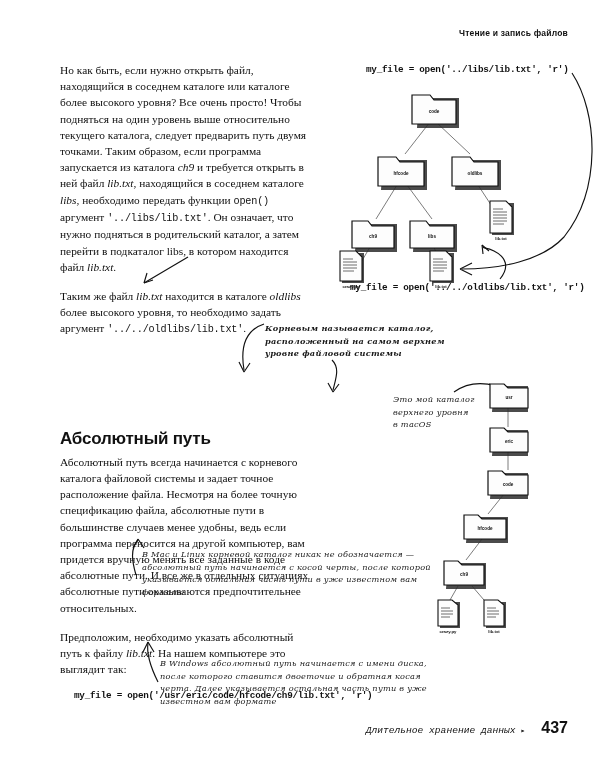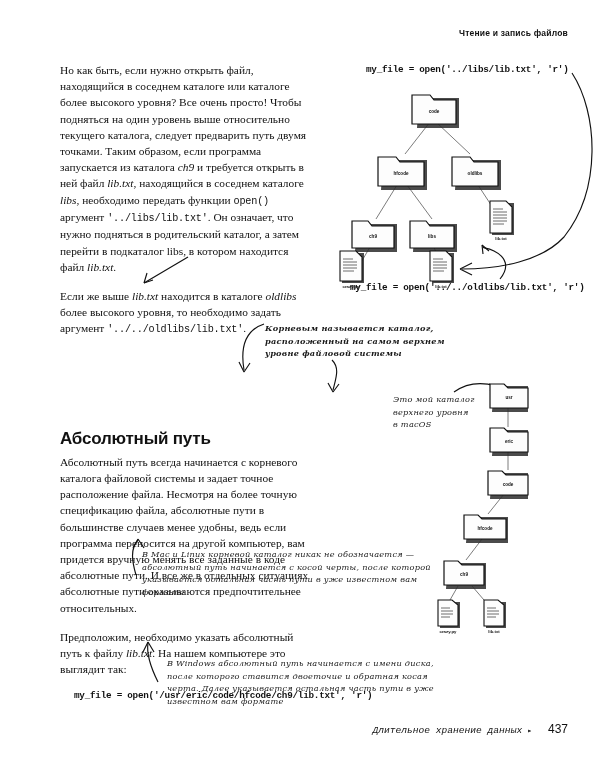--- a/index.html
+++ b/index.html
@@ -96,38 +96,38 @@
   }
   .footer-text {
     font-family:Liberation Mono, monospace;
     font-style:italic;
     font-size:9.6px;
     color:#111;
   }
   .footer-sep { font-size:8px; padding:0 4px 0 5px; }
   .footer-page {
     font-family:"Liberation Sans", sans-serif;
-    font-weight:normal;
-    font-size:12px;
+    font-weight:bold;
+    font-size:16px;
     padding-left:12px;
     color:#111;
   }
 </style>
 </head>
 <body>
 
 <div class="page">
 
   <div class="running-head">Чтение и запись файлов</div>
 
   <div class="body-col">
 
     <p class="para"><span>Но как быть, если нужно открыть файл, находящийся в соседнем каталоге или каталоге более высокого уровня? Все очень просто! Чтобы подняться на один уровень выше относительно текущего каталога, следует предварить путь двумя точками. Таким образом, если программа запускается из каталога </span><span class="it">ch9</span><span> и требуется открыть в ней файл </span><span class="it">lib.txt</span><span>, находящийся в соседнем каталоге </span><span class="it">libs</span><span>, необходимо передать функции </span><span class="mono">open()</span><span> аргумент </span><span class="mono">'../libs/lib.txt'</span><span>. Он означает, что нужно подняться в родительский каталог, а затем перейти в подкаталог libs, в котором находится файл </span><span class="it">lib.txt</span><span>.</span></p>
 
-    <p class="para"><span>Если же выше </span><span class="it">lib.txt</span><span> находится в каталоге </span><span class="it">oldlibs</span><span> более высокого уровня, то необходимо задать аргумент </span><span class="mono">'../../oldlibs/lib.txt'</span><span>.</span></p>
+    <p class="para"><span>Таким же файл </span><span class="it">lib.txt</span><span> находится в каталоге </span><span class="it">oldlibs</span><span> более высокого уровня, то необходимо задать аргумент </span><span class="mono">'../../oldlibs/lib.txt'</span><span>.</span></p>
 
     <div style="height:58px"></div>
 
     <h2 class="section-title">Абсолютный путь</h2>
 
     <p class="para">Абсолютный путь всегда начинается с корневого каталога файловой системы и задает точное расположение файла. Несмотря на более точную спецификацию файла, абсолютные пути в большинстве случаев менее удобны, ведь если программа переносится на другой компьютер, вам придется вручную менять все заданные в коде абсолютные пути. И все же в отдельных ситуациях абсолютные пути оказываются предпочтительнее относительных.</p>
 
     <p class="para"><span>Предположим, необходимо указать абсолютный путь к файлу </span><span class="it">lib.txt</span><span>. На нашем компьютере это выглядит так:</span></p>
 
     <div class="code-line" style="margin:4px 0 0 14px;">my_file = open('/usr/eric/code/hfcode/ch9/lib.txt', 'r')</div>
@@ -148,21 +148,21 @@
     <div>верхнего уровня</div>
     <div>в macOS</div>
   </div>
 
   <div class="hand" style="left:142px; top:548px; width:290px;">
     <div>В Mac и Linux корневой каталог никак не обозначается —</div>
     <div>абсолютный путь начинается с косой черты, после которой</div>
     <div>указывается остальная часть пути в уже известном вам формате</div>
   </div>
 
-  <div class="hand" style="left:160px; top:657px; width:285px;margin-left:7px;">
+  <div class="hand" style="left:160px; top:657px; width:285px;">
     <div>В Windows абсолютный путь начинается с имени диска,</div>
     <div>после которого ставится двоеточие и обратная косая</div>
     <div>черта. Далее указывается остальная часть пути в уже</div>
     <div>известном вам формате</div>
   </div>
 
   <svg class="diagram" style="left:120px; top:255px;" width="90" height="40">
     <path class="arrow-curve" d="M68,2 L24,28"></path>
     <path class="arrow-curve" d="M24,28 L33,25 M24,28 L27,18" stroke-width="1"></path>
   </svg>

